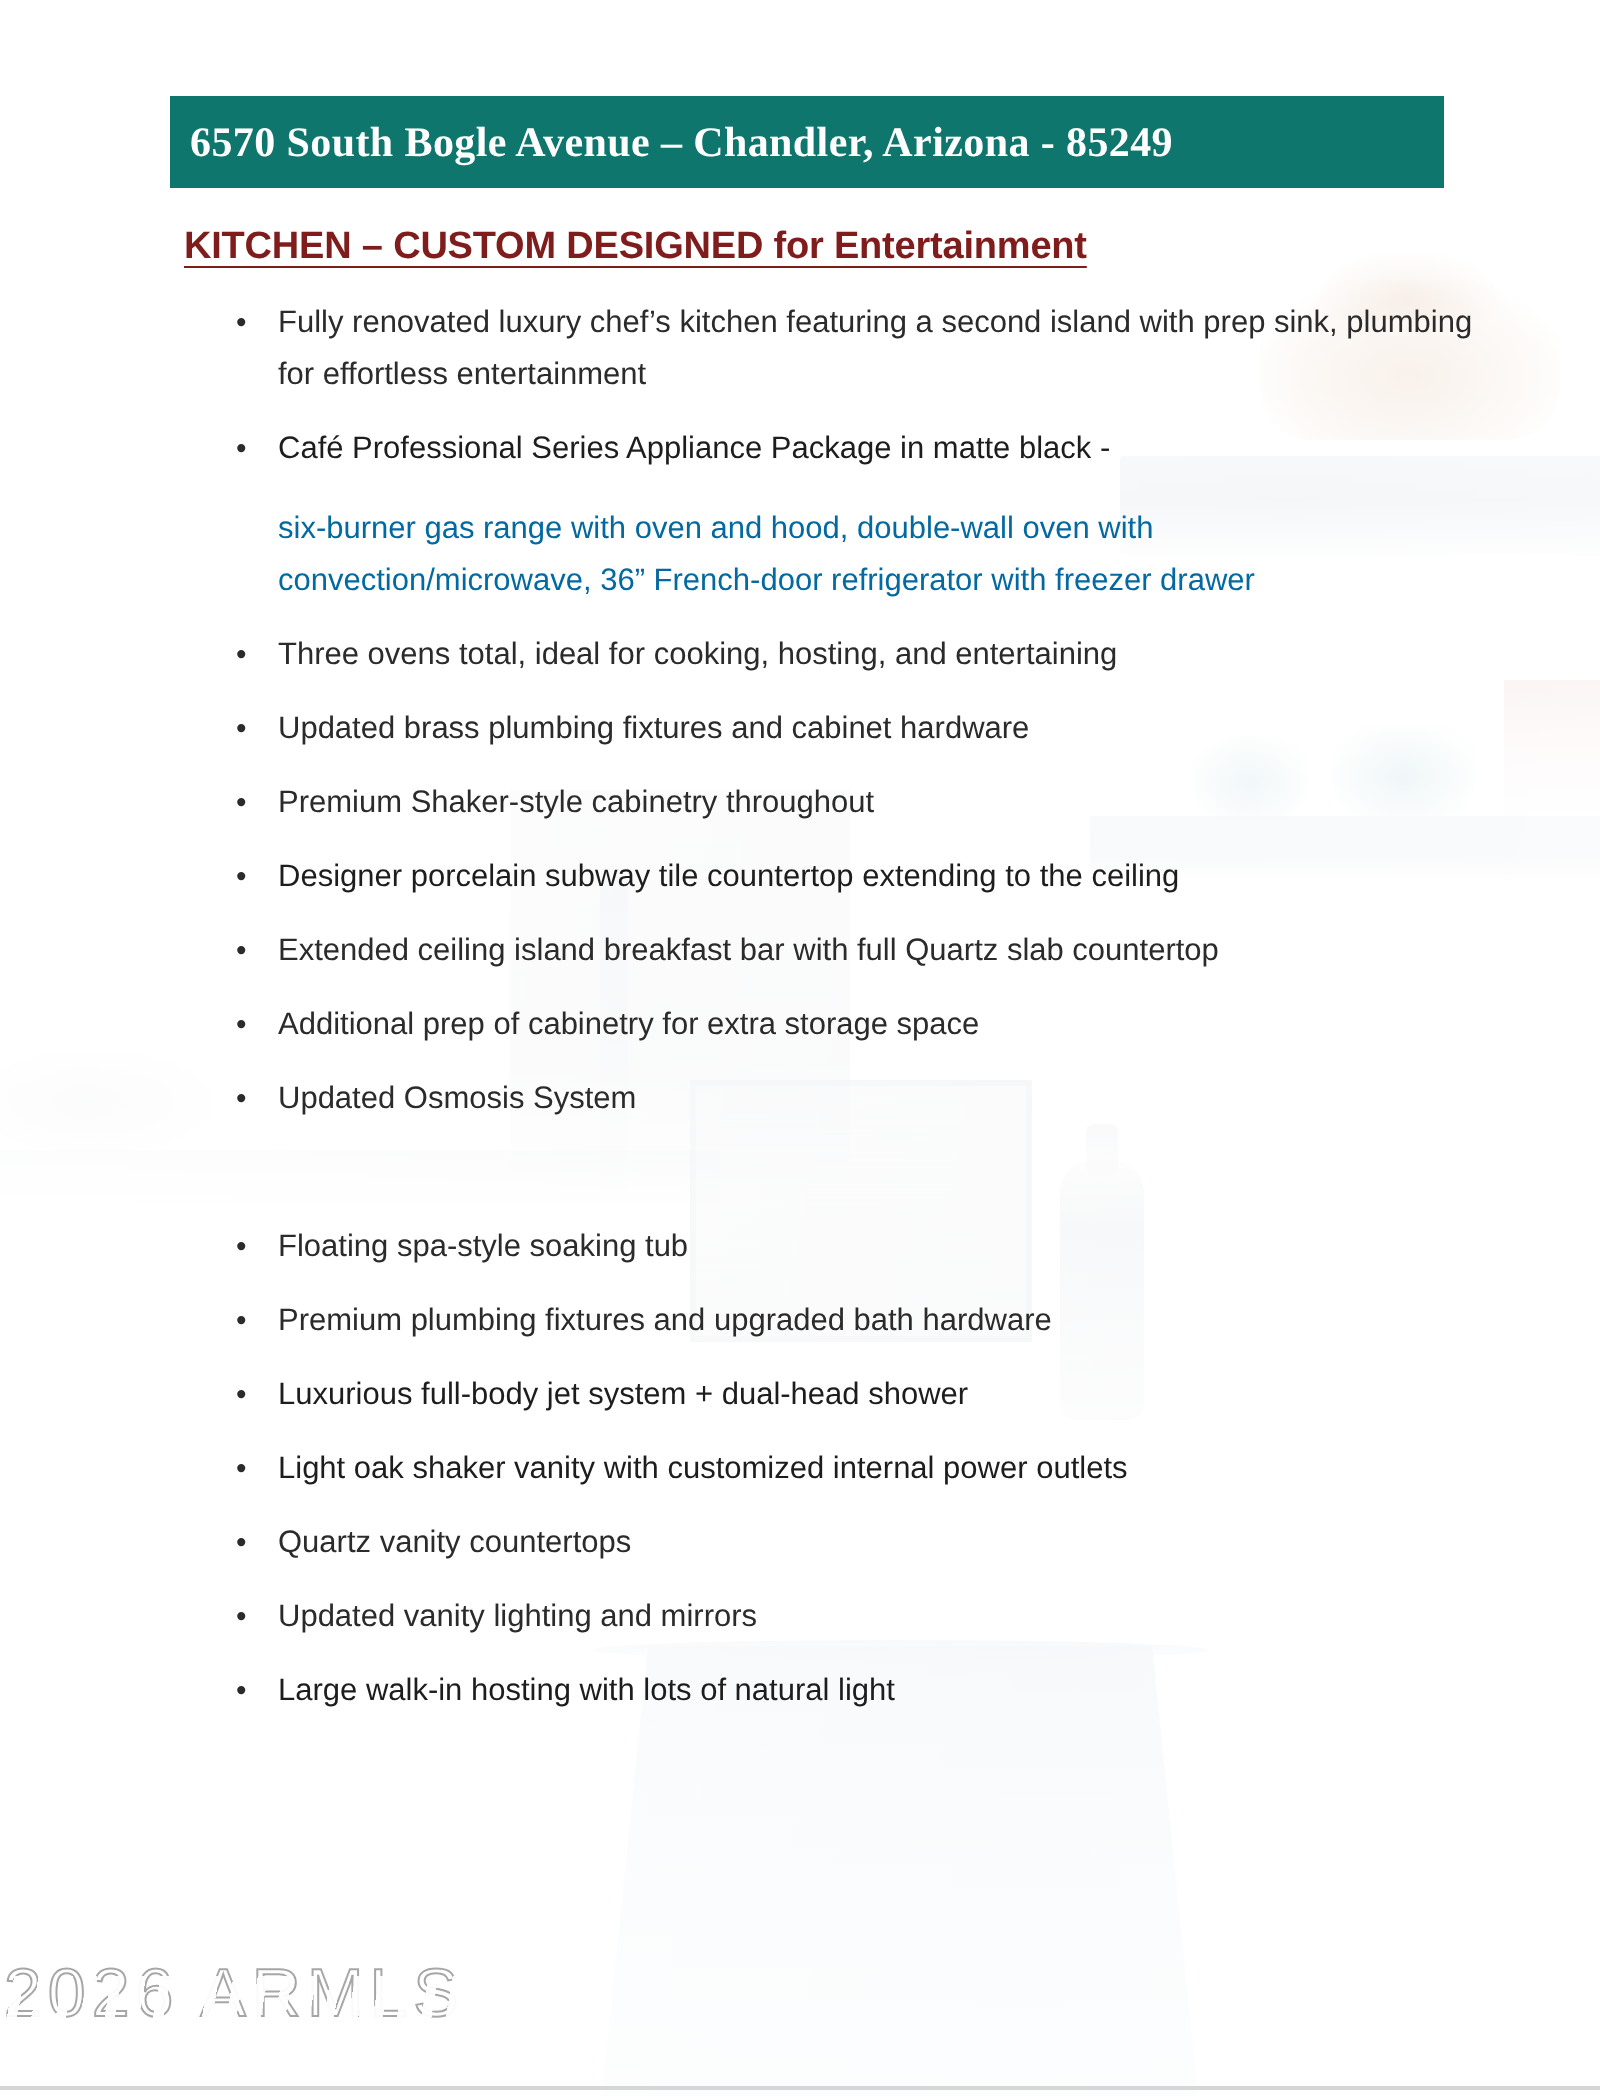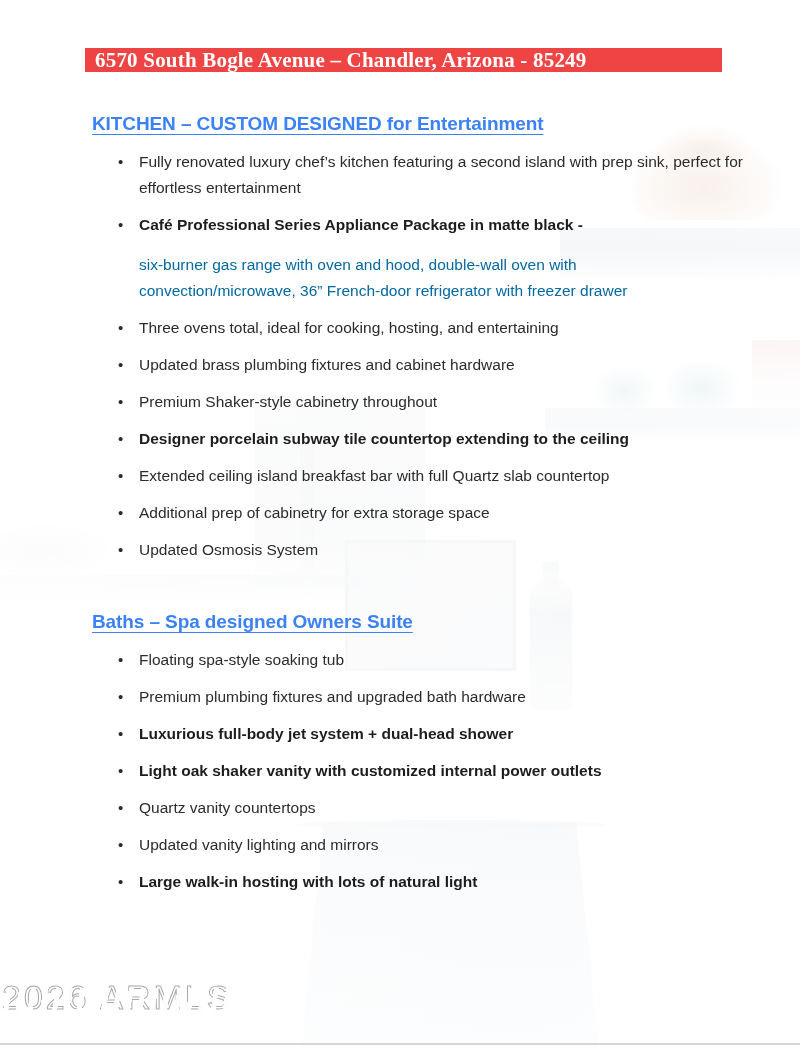--- a/index.html
+++ b/index.html
@@ -113,22 +113,22 @@
   .content {
     position: relative;
     z-index: 5;
   }
 
   .address-banner {
     position: absolute;
     left: 85px;
     top: 48px;
     width: 637px;
-    height: 24px;
-    background: #ef4444;
+    height: 46px;
+    background: #0f766e;
     display: flex;
     align-items: center;
     box-sizing: border-box;
     padding-left: 10px;
   }
   .address-banner-text {
     font-family: "Liberation Serif", serif;
     font-size: 21px;
     font-weight: 700;
     color: #ffffff;
@@ -140,21 +140,21 @@
     position: absolute;
     left: 92px;
     width: 660px;
   }
   .section-kitchen { top: 113px; }
   .section-baths   { top: 611px; }
 
   .section-title {
     font-size: 19px;
     font-weight: 700;
-    color: #3b82f6;
+    color: #7f1d1d;
     text-decoration: underline;
     text-underline-offset: 4px;
     margin: 0 0 14px 0;
     letter-spacing: -0.1px;
   }
 
   ul.bullets {
     list-style: none;
     margin: 0;
     padding: 0;
@@ -168,21 +168,21 @@
     margin-bottom: 11px;
   }
   ul.bullets > li .marker {
     position: absolute;
     left: 26px;
     top: 0;
     font-size: 15px;
     line-height: 26px;
     color: #2b2b2b;
   }
-  ul.bullets > li.bold > .li-text { font-weight: 700; color: #1d1d1d; }
+  ul.bullets > li.bold > .li-text { font-weight: 400; color: #1d1d1d; }
 
   .li-text { display: block; }
 
   .li-continuation {
     display: block;
     margin-top: 14px;
     font-weight: 400;
     color: #0369a1;
     max-width: 560px;
   }
@@ -251,21 +251,21 @@
 
     <div class="address-banner">
       <span class="address-banner-text">6570 South Bogle Avenue – Chandler, Arizona - 85249</span>
     </div>
 
     <div class="section section-kitchen">
       <h2 class="section-title">KITCHEN – CUSTOM DESIGNED for Entertainment</h2>
       <ul class="bullets">
         <li>
           <span class="marker">•</span>
-          <span class="li-text">Fully renovated luxury chef’s kitchen featuring a second island with prep sink, perfect for effortless entertainment</span>
+          <span class="li-text">Fully renovated luxury chef’s kitchen featuring a second island with prep sink, plumbing for effortless entertainment</span>
         </li>
         <li class="bold">
           <span class="marker">•</span>
           <span class="li-text">Café Professional Series Appliance Package in matte black -</span>
           <span class="li-continuation">six-burner gas range with oven and hood, double-wall oven with convection/microwave, 36” French-door refrigerator with freezer drawer</span>
         </li>
         <li>
           <span class="marker">•</span>
           <span class="li-text">Three ovens total, ideal for cooking, hosting, and entertaining</span>
         </li>
@@ -290,21 +290,20 @@
           <span class="li-text">Additional prep of cabinetry for extra storage space</span>
         </li>
         <li>
           <span class="marker">•</span>
           <span class="li-text">Updated Osmosis System</span>
         </li>
       </ul>
     </div>
 
     <div class="section section-baths">
-      <h2 class="section-title">Baths – Spa designed Owners Suite</h2>
       <ul class="bullets">
         <li>
           <span class="marker">•</span>
           <span class="li-text">Floating spa-style soaking tub</span>
         </li>
         <li>
           <span class="marker">•</span>
           <span class="li-text">Premium plumbing fixtures and upgraded bath hardware</span>
         </li>
         <li class="bold">

